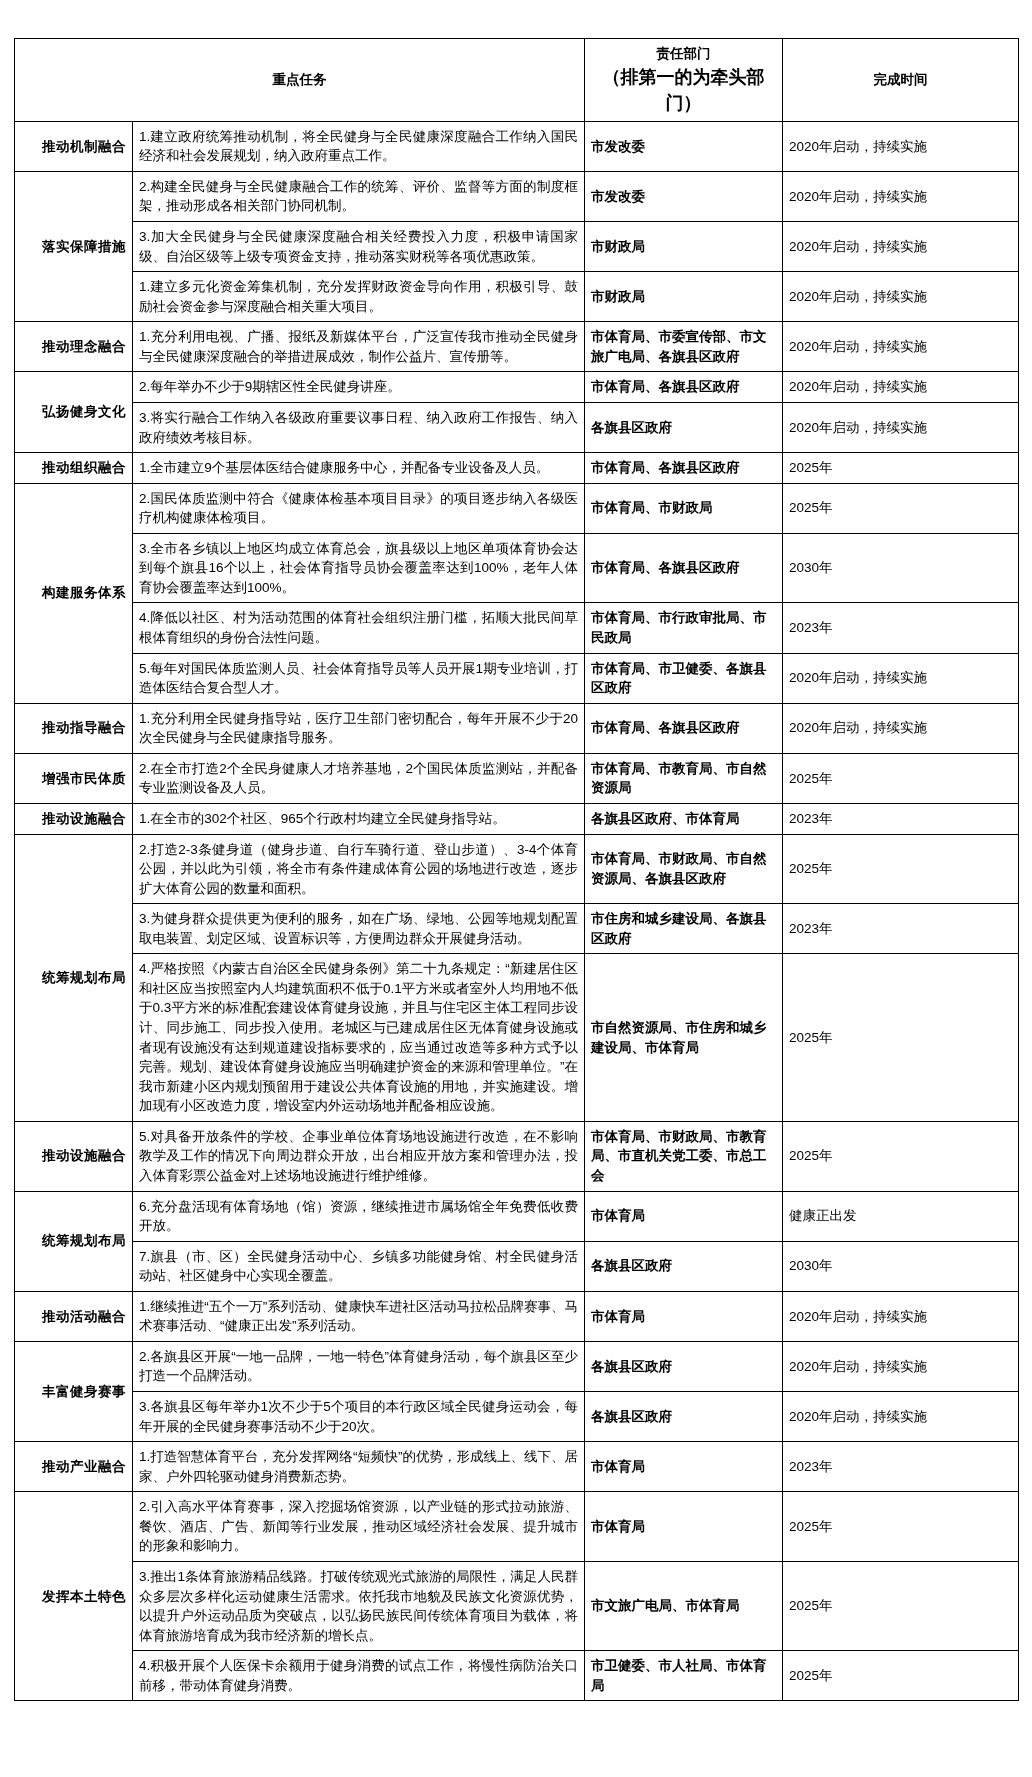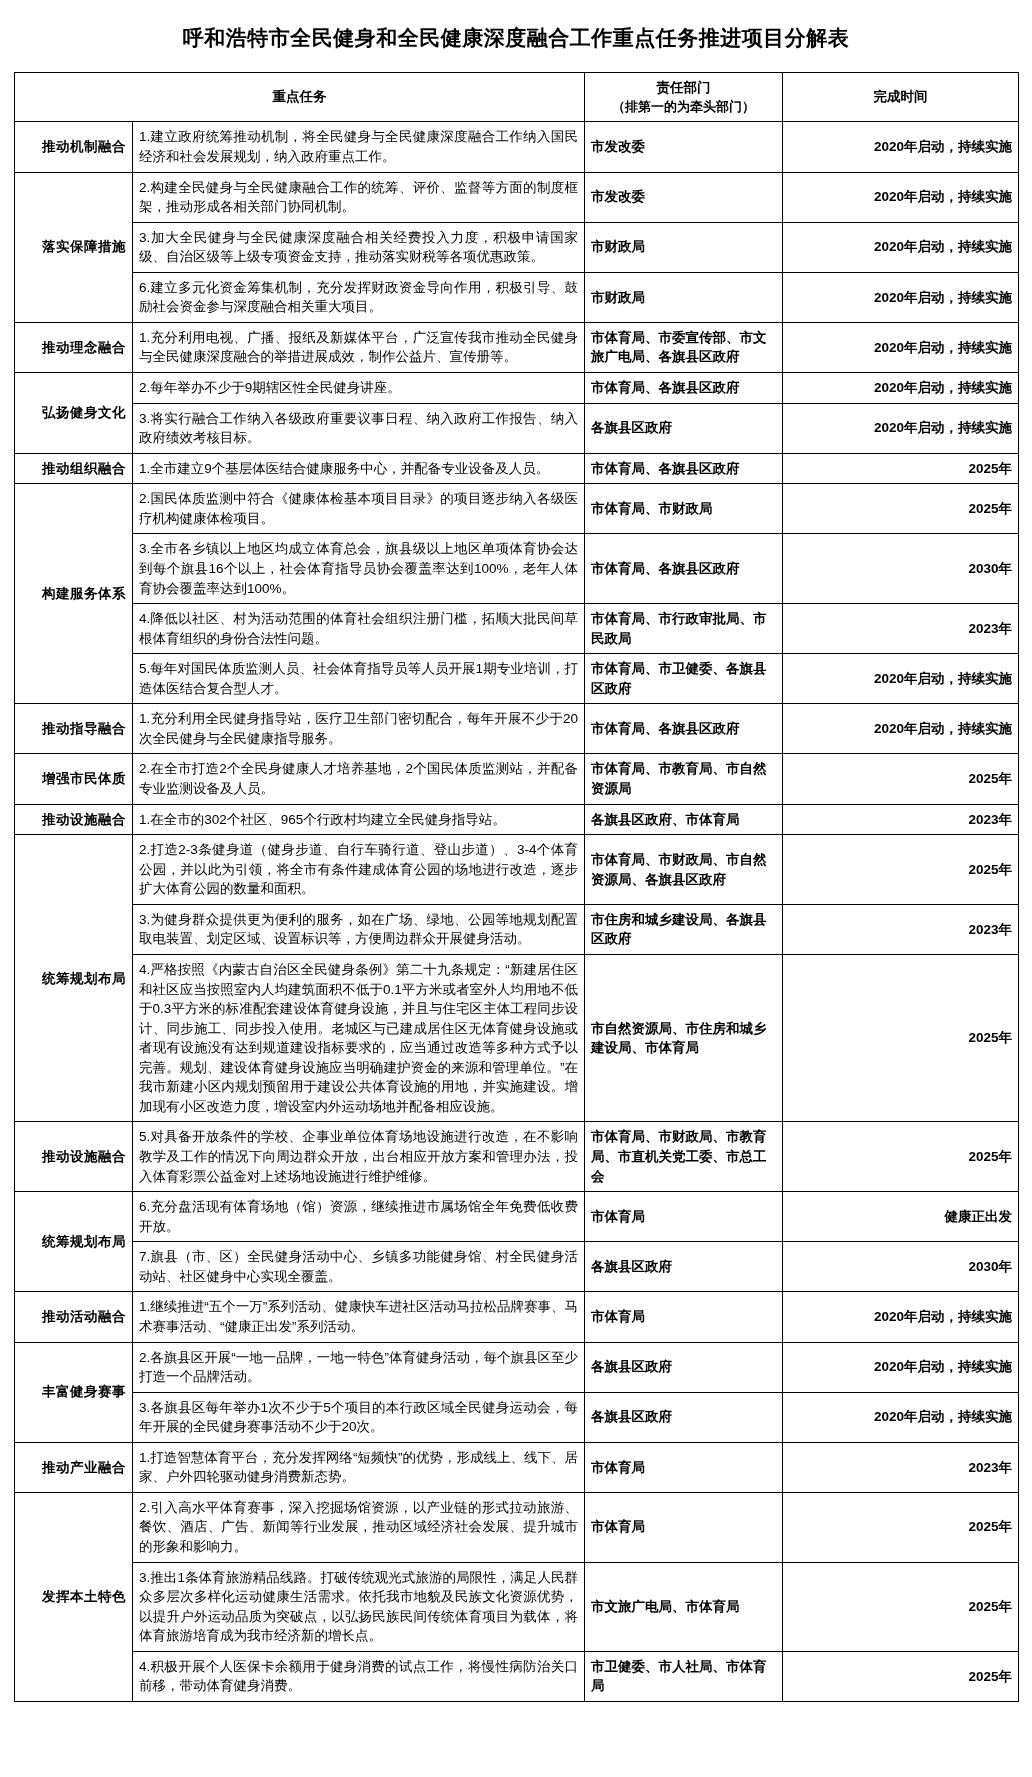--- a/index.html
+++ b/index.html
@@ -40,57 +40,56 @@
     line-height: 1.45;
   }
   th.head {
     text-align: center;
     font-weight: bold;
     font-size: 14px;
     padding: 6px 4px;
   }
   th.head .sub {
     display: block;
-    font-size: 13px;
+    font-size: 18px;
     font-weight: bold;
   }
   td.cat {
     text-align: right;
     font-weight: bold;
     font-size: 14.5px;
     letter-spacing: 0.5px;
   }
   td.task {
     text-align: left;
     text-justify: inter-ideograph;
     text-align: justify;
   }
   td.dept {
     font-weight: bold;
     font-size: 13.5px;
     line-height: 1.45;
   }
   td.time {
-    text-align: right;
-    font-weight: bold;
+    text-align: left;
+    font-weight: normal;
     font-size: 13.5px;
     white-space: nowrap;
   }
   
   col.c-cat { width: 118px; }
   col.c-task { width: 452px; }
   col.c-dept { width: 198px; }
   col.c-time { width: 236px; }
 </style>
 </head>
 <body>
 
 <div class="page">
 
-  <div class="doc-title">呼和浩特市全民健身和全民健康深度融合工作重点任务推进项目分解表</div>
 
   <table class="main">
     <colgroup>
       <col class="c-cat">
       <col class="c-task">
       <col class="c-dept">
       <col class="c-time">
     </colgroup>
     <thead>
       <tr>
@@ -114,21 +113,21 @@
           <td class="task">2.构建全民健身与全民健康融合工作的统筹、评价、监督等方面的制度框架，推动形成各相关部门协同机制。</td>
           <td class="dept">市发改委</td>
           <td class="time">2020年启动，持续实施</td>
         </tr>
         <tr>
           <td class="task">3.加大全民健身与全民健康深度融合相关经费投入力度，积极申请国家级、自治区级等上级专项资金支持，推动落实财税等各项优惠政策。</td>
           <td class="dept">市财政局</td>
           <td class="time">2020年启动，持续实施</td>
         </tr>
         <tr>
-          <td class="task">6.建立多元化资金筹集机制，充分发挥财政资金导向作用，积极引导、鼓励社会资金参与深度融合相关重大项目。</td>
+          <td class="task">1.建立多元化资金筹集机制，充分发挥财政资金导向作用，积极引导、鼓励社会资金参与深度融合相关重大项目。</td>
           <td class="dept">市财政局</td>
           <td class="time">2020年启动，持续实施</td>
         </tr>
         <tr>
           <td class="cat" rowspan="1">推动理念融合</td>
           <td class="task">1.充分利用电视、广播、报纸及新媒体平台，广泛宣传我市推动全民健身与全民健康深度融合的举措进展成效，制作公益片、宣传册等。</td>
           <td class="dept">市体育局、市委宣传部、市文旅广电局、各旗县区政府</td>
           <td class="time">2020年启动，持续实施</td>
         </tr>
         <tr>

